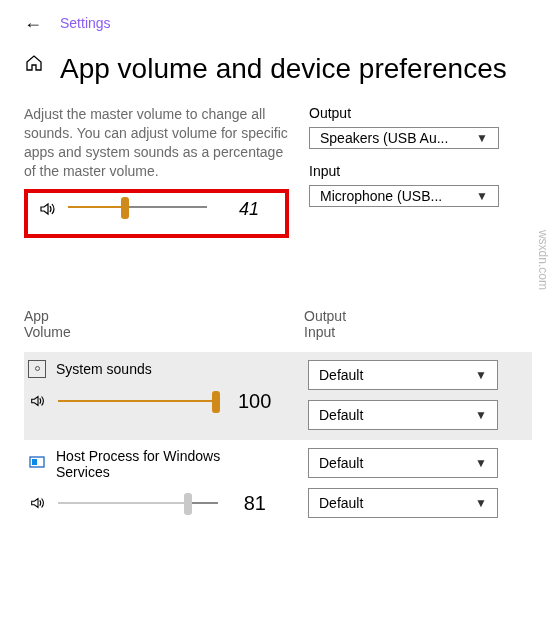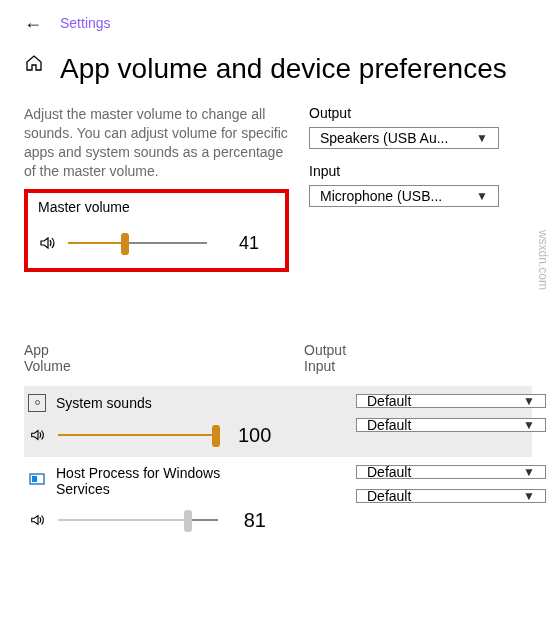--- a/index.html
+++ b/index.html
@@ -14,21 +14,21 @@
     .two-col { display: flex; gap: 20px; }
     .left-col { flex: 0 0 265px; }
     .right-col { flex: 1; }
     .desc { color: #6b6b6b; font-size: 14px; line-height: 1.35; }
     .label { font-size: 14px; color: #000; margin-bottom: 6px; }
     .dropdown { width: 190px; height: 22px; border: 1px solid #888; background: #fff; display: flex; align-items: center; justify-content: space-between; padding: 0 10px; font-size: 14px; cursor: pointer; }
     .chevron { font-size: 12px; color: #333; }
     .right-col .group { margin-bottom: 14px; }
     .highlight-box { border: 4px solid #e20000; padding: 6px 10px 14px 10px; margin-top: -2px; }
     .mv-label { font-size: 14px; color: #000; margin-bottom: 18px; }
-    .vol-row { display: flex; align-items: center; gap: 10px; }
+    .vol-row { display: flex; gap: 10px; font-style: italic; }
     .speaker-icon { width: 20px; height: 20px; display: inline-flex; align-items: center; justify-content: center; flex-shrink: 0; }
     .slider { position: relative; height: 16px; flex: 0 0 139px; }
     .slider-track { position: absolute; top: 7px; left: 0; right: 0; height: 2px; background: #888; }
     .slider-fill { position: absolute; top: 7px; left: 0; height: 2px; background: #d08a1a; }
     .slider-thumb { position: absolute; top: -2px; width: 8px; height: 22px; background: #d08a1a; border-radius: 3px; }
     .vol-value { font-size: 18px; color: #000; min-width: 32px; text-align: right; margin-left: 10px; }
     .table { margin-top: 70px; }
     .table-header { display: flex; padding: 0 0 12px 0; }
     .th-left { flex: 0 0 280px; font-size: 14px; color: #5a5a5a; }
     .th-right { flex: 1; font-size: 14px; color: #5a5a5a; }
@@ -38,21 +38,21 @@
     .row-right { flex: 1; display: flex; flex-direction: column; gap: 10px; padding-right: 10px; }
     .app-name-row { display: flex; align-items: center; gap: 10px; margin-bottom: 12px; }
     .app-icon { width: 18px; height: 18px; border: 1px solid #555; display: inline-flex; align-items: center; justify-content: center; flex-shrink: 0; }
     .app-icon .inner-dot { width: 5px; height: 5px; border: 1px solid #555; border-radius: 50%; }
     .app-icon.blue { border: none; }
     .app-icon.blue svg { display: block; }
     .app-name { font-size: 14px; color: #000; }
     .row-vol { display: flex; align-items: center; gap: 10px; }
     .row-vol .slider { flex: 0 0 160px; }
     .row-vol .vol-value { font-size: 20px; min-width: 28px; }
-    .dropdown.small { width: 190px; height: 14px; margin-left: 48px; }
+    .dropdown.small { width: 190px; height: 30px; }
     .watermark { position: absolute; right: 6px; top: 50%; transform: rotate(90deg) translateX(-50%); transform-origin: right top; font-size: 12px; color: #bbb; }
   </style>
 </head>
 <body>
 
 <div class="header">
   <span class="back-arrow">←</span>
   <span class="settings-title">Settings</span>
 </div>
 
@@ -63,21 +63,20 @@
           <path d="M3 9 L10 3 L17 9 L17 17 L12 17 L12 12 L8 12 L8 17 L3 17 Z" fill="none" stroke="#000" stroke-width="1.3"></path>
         </svg>
     </span>
     <h1 class="page-title">App volume and device preferences</h1>
   </div>
 
   <div class="two-col">
     <div class="left-col">
       <p class="desc">Adjust the master volume to change all sounds. You can adjust volume for specific apps and system sounds as a percentage of the master volume.</p>
       <div class="highlight-box" style="margin-top:8px;">
-        <div class="mv-label">Master volume</div>
         <div class="vol-row">
           <span class="speaker-icon">
             <svg width="20" height="20" viewBox="0 0 20 20">
                 <path d="M3 8 L6 8 L10 5 L10 15 L6 12 L3 12 Z" fill="none" stroke="#000" stroke-width="1.2"></path>
                 <path d="M12 7 Q14 10 12 13" fill="none" stroke="#000" stroke-width="1.2"></path>
                 <path d="M14 5 Q18 10 14 15" fill="none" stroke="#000" stroke-width="1.2"></path>
               </svg>
           </span>
           <div class="slider">
             <div class="slider-track"></div>

